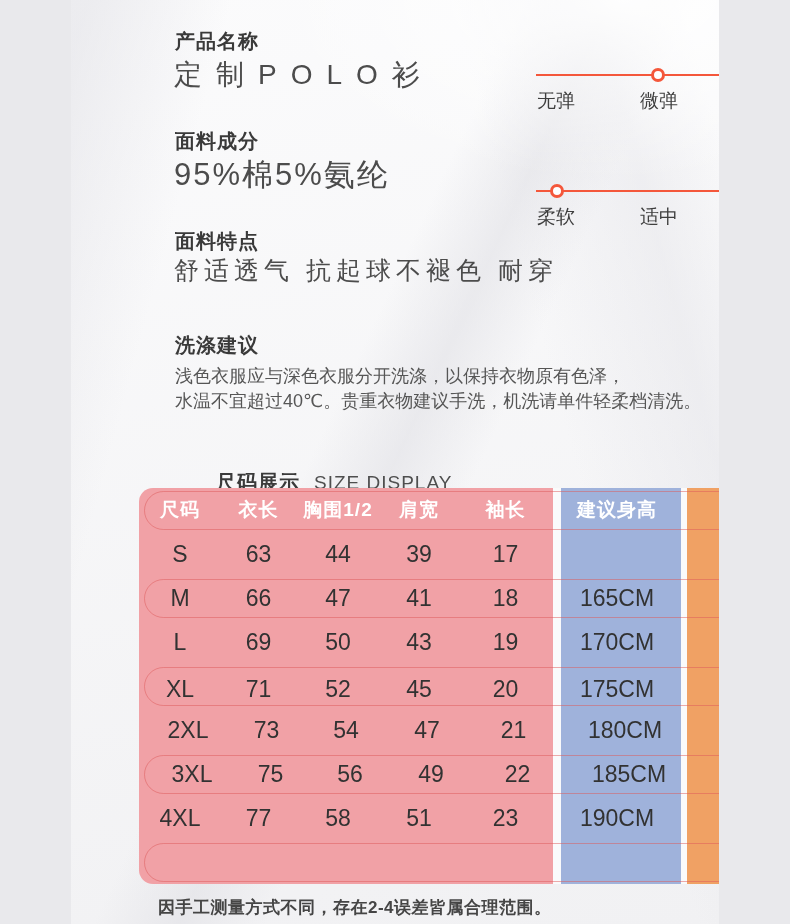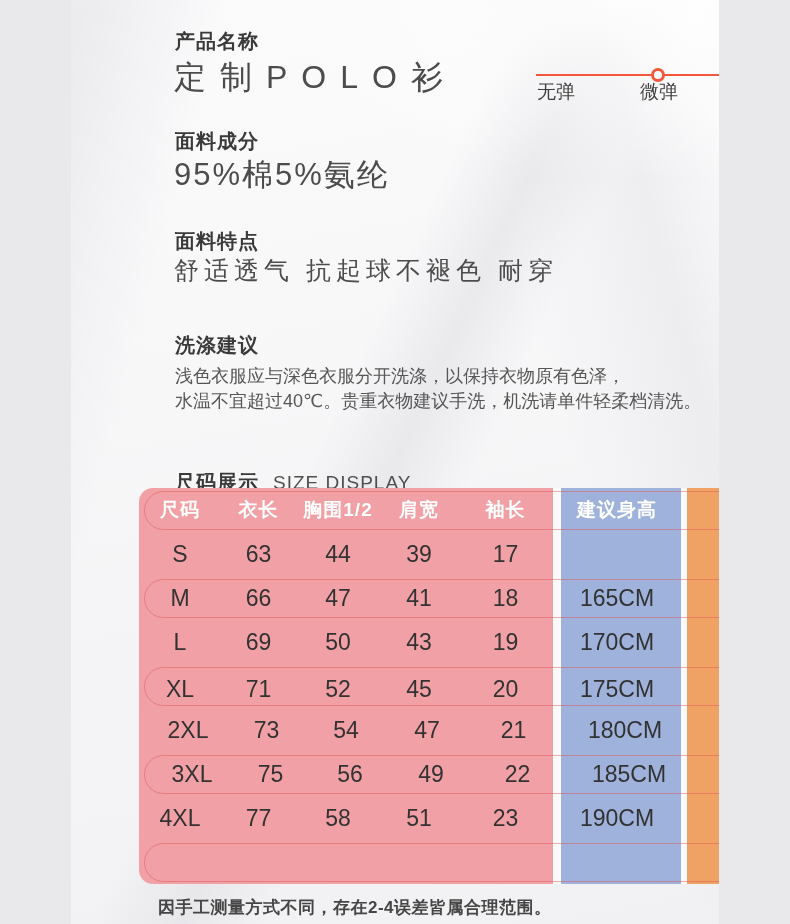--- a/index.html
+++ b/index.html
@@ -10,38 +10,38 @@
     background-image:
       radial-gradient(ellipse 600px 300px at 85% 0%, rgba(255,255,255,.95), rgba(255,255,255,0) 60%),
       linear-gradient(115deg, rgba(255,255,255,0) 42%, rgba(223,223,228,.55) 50%, rgba(255,255,255,0) 58%),
       linear-gradient(105deg, rgba(224,224,229,.55) 2%, rgba(255,255,255,0) 18%),
       linear-gradient(75deg, rgba(255,255,255,0) 70%, rgba(226,226,231,.45) 86%, rgba(255,255,255,0) 96%),
       linear-gradient(170deg,#fbfbfc,#f1f1f3);
   }
   .h{position:absolute;left:104px;font-size:20px;font-weight:700;color:#3a3a3a;letter-spacing:1px;}
   .v{position:absolute;left:103px;color:#4c4c4c;white-space:nowrap;}
   .h-product{top:28px}
-  .v-product{top:56px;font-size:32px;letter-spacing:14px;}
+  .v-product{top:56px;font-size:28px;letter-spacing:14px;}
   .h-comp{top:128px}
   .v-comp{top:154px;font-size:31px;letter-spacing:2px;}
   .h-feat{top:228px}
   .v-feat{top:254px;font-size:25px;letter-spacing:5px;}
   .h-wash{top:332px}
   .wash-body{position:absolute;left:104px;top:364px;font-size:18px;line-height:25px;color:#565656;}
   .size-head{position:absolute;left:104px;top:436px;display:flex;align-items:baseline;gap:14px;}
-  .size-head .h{position:static;}
+  .size-head .h{position:static;margin-left:41px;}
   .size-en{font-size:19px;color:#4e4e4e;letter-spacing:1px;margin-top:36px;}
 
   
   .slider{position:absolute;left:462px;width:252px;}
   .s1{top:58px}
   .s2{top:174px}
   .track{position:relative;height:2px;background:var(--accent,#f4573b);margin:16px 3px 0;}
   .dot{position:absolute;top:-6px;width:8px;height:8px;background:#fff;border:3px solid var(--accent,#f4573b);border-radius:50%;transform:translateX(-50%);}
-  .s-labels{display:flex;justify-content:space-between;margin-top:3px;padding:0 4px;font-size:19px;color:#3e3e3e;}
+  .s-labels{display:flex;justify-content:space-between;margin-top:12px;padding:0 4px;font-size:19px;color:#3e3e3e;}
 
   
   .size-table{position:absolute;left:68px;top:488px;width:670px;height:396px;background:var(--pink,#f1a1a6);border-radius:14px;overflow:hidden;}
   .band{position:absolute;top:0;bottom:0;}
   .gap1{left:414px;width:8px;background:#fafafb;}
   .blue-band{left:422px;width:120px;background:var(--blue,#9fb2db);}
   .gap2{left:542px;width:6px;background:#fafafb;}
   .orange-band{left:548px;width:122px;background:var(--orange,#f0a164);}
   .capsule{position:absolute;left:5px;right:5px;height:37px;border:1px solid var(--capsule-outline,rgba(221,90,90,.5));border-radius:22px;}
   .t-row{position:absolute;left:0;width:670px;height:44px;display:grid;grid-template-columns:82px 75px 84px 78px 95px 128px 128px;align-items:center;text-align:center;}
@@ -65,20 +65,30 @@
     <div class="s-labels">
         <span>无弹</span>
         <span class="sel">微弹</span>
         <span>高弹</span>
       </div>
   </div>
 
   <div class="h h-comp">面料成分</div>
   <div class="v v-comp">95%棉5%氨纶</div>
 
+  <div class="slider s2">
+    <div class="track">
+      <span class="dot" style="left: 8.5%;"></span>
+    </div>
+    <div class="s-labels">
+        <span class="sel">柔软</span>
+        <span>适中</span>
+        <span>一般</span>
+      </div>
+  </div>
 
   <div class="h h-feat">面料特点</div>
   <div class="v v-feat">舒适透气 抗起球不褪色 耐穿</div>
 
   <div class="h h-wash">洗涤建议</div>
   <div class="wash-body">
     <div>浅色衣服应与深色衣服分开洗涤，以保持衣物原有色泽，</div>
     <div>水温不宜超过40℃。贵重衣物建议手洗，机洗请单件轻柔档清洗。</div>
   </div>
 

